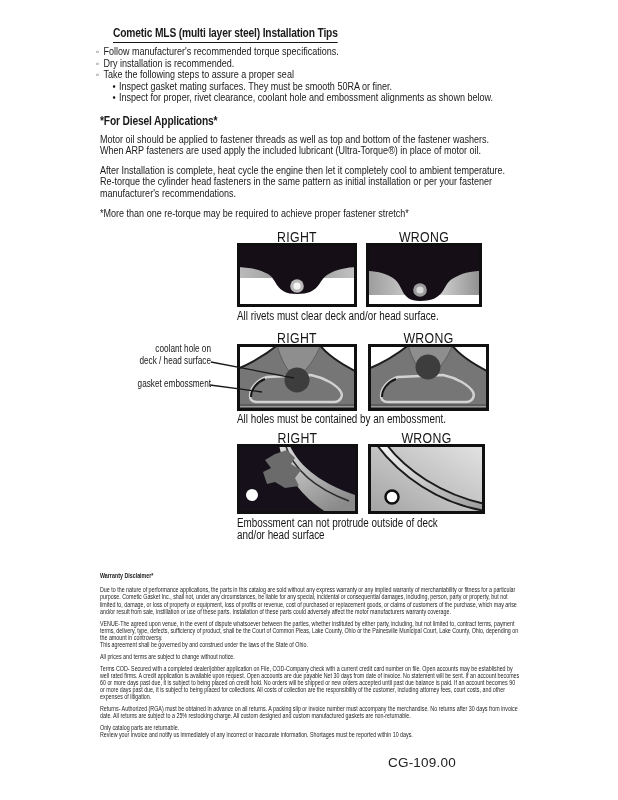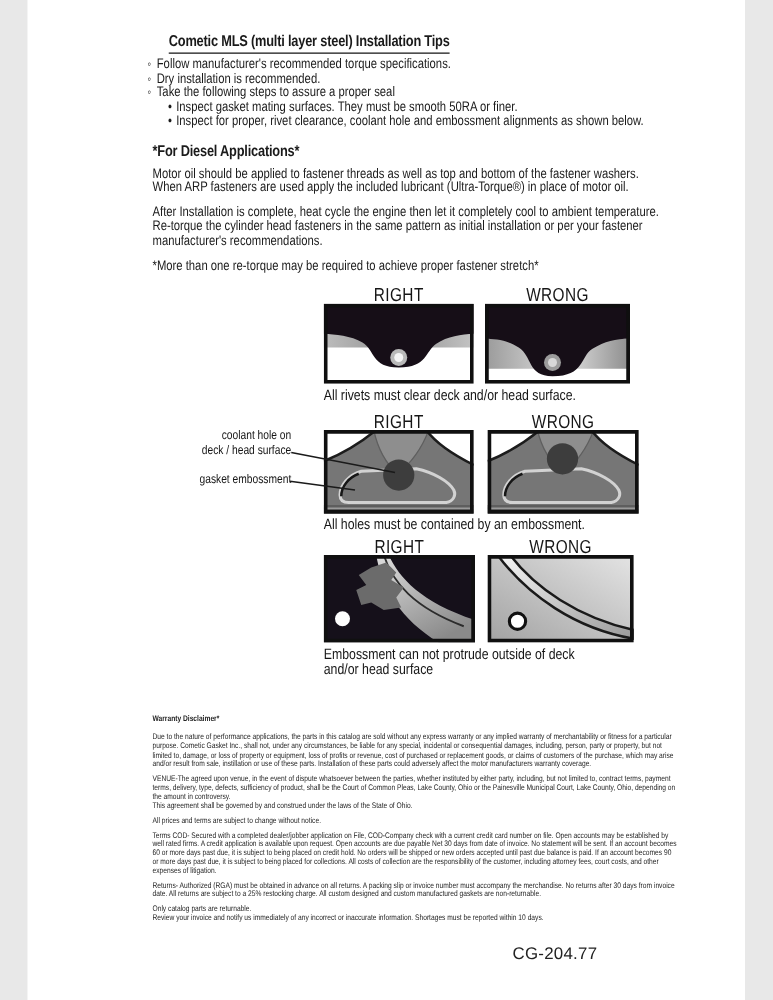--- a/index.html
+++ b/index.html
@@ -1,18 +1,18 @@
 <!DOCTYPE html>
 <html><head>
 <meta charset="utf-8">
 <style>
   * { margin:0; padding:0; box-sizing:border-box; }
   html,body { background:#e8e8e8; }
   .page {
-    position:relative; width:574px; height:800px; background:#ffffff;
+    position:relative; width:618px; height:800px; background:#ffffff;
     font-family:"Liberation Sans","DejaVu Sans",sans-serif; color:#1a1a1a;
     overflow:hidden; margin:0 auto;
   }
   .abs { position:absolute; }
   
   .cond  { transform:scaleX(0.82); transform-origin:0 0; }
   .condc { transform:scaleX(0.82); transform-origin:50% 0; }
   .condr { transform:scaleX(0.82); transform-origin:100% 0; }
 
   .title {
@@ -189,15 +189,15 @@
     <p>Due to the nature of performance applications, the parts in this catalog are sold without any express warranty or any implied warranty of merchantability or fitness for a particular purpose.  Cometic Gasket Inc., shall not, under any circumstances, be liable for any special, incidental or consequential damages, including, person, party or property, but not limited to, damage, or loss of property or equipment, loss of profits or revenue, cost of purchased or replacement goods, or claims of customers of the purchase, which may arise and/or result from sale, instillation or use of these parts.  Installation of these parts could adversely affect the motor manufacturers warranty coverage.</p>
     <p>VENUE-The agreed upon venue, in the event of dispute whatsoever between the parties, whether instituted by either party, including, but not limited to, contract terms, payment terms, delivery, type, defects, sufficiency of product, shall be the Court of Common Pleas, Lake County, Ohio or the Painesville Municipal Court, Lake County, Ohio, depending on the amount in controversy.
 This agreement shall be governed by and construed under the laws of the State of Ohio.</p>
     <p>All prices and terms are subject to change without notice.</p>
     <p>Terms COD- Secured with a completed dealer/jobber application on File, COD-Company check with a current credit card number on file.  Open accounts may be established by well rated firms.  A credit application is available upon request.  Open accounts are due payable Net 30 days from date of invoice.  No statement will be sent.  If an account becomes 60 or more days past due, it is subject to being placed on credit hold.  No orders will be shipped or new orders accepted until past due balance is paid.  If an account becomes 90 or more days past due, it is subject to being placed for collections.  All costs of collection are the responsibility of the customer, including attorney fees, court costs, and other expenses of litigation.</p>
     <p>Returns- Authorized (RGA) must be obtained in advance on all returns.  A packing slip or invoice number must accompany the merchandise.  No returns after 30 days from invoice date.  All returns are subject to a 25% restocking charge.  All custom designed and custom manufactured gaskets are non-returnable.</p>
     <p>Only catalog parts are returnable.
 Review your invoice and notify us immediately of any incorrect or inaccurate information.  Shortages must be reported within 10 days.</p>
   </div>
 
-  <div class="abs pagenum">CG-204.77</div>
+  <div class="abs pagenum">CG-109.00</div>
 
 </div>
 
 </body></html>

